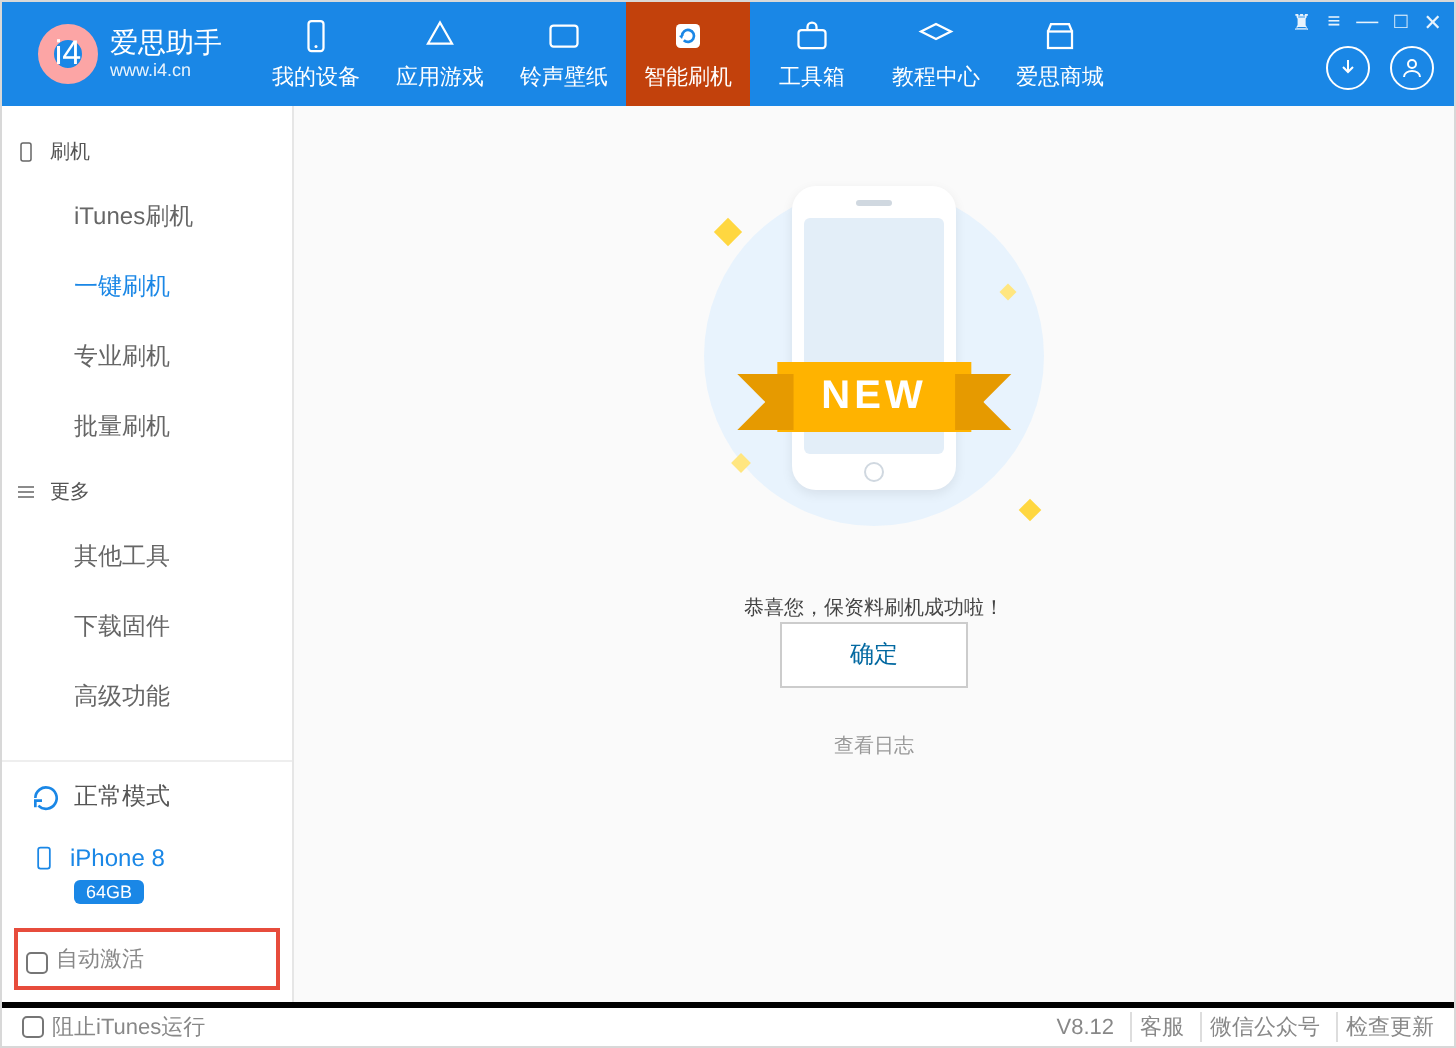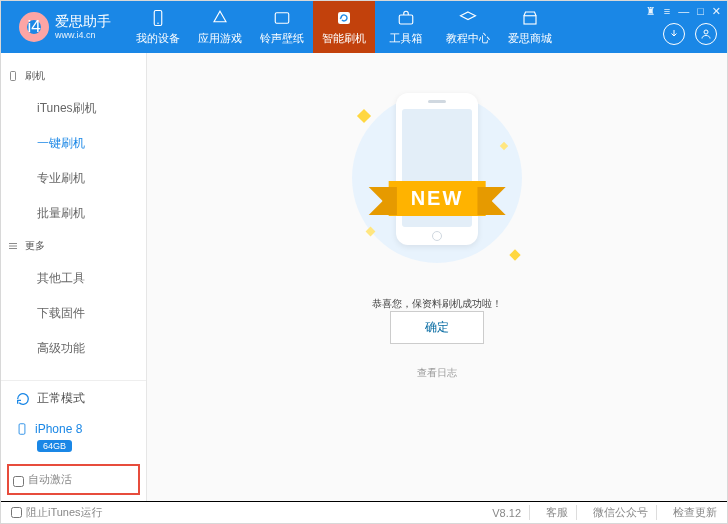--- a/index.html
+++ b/index.html
@@ -49,25 +49,25 @@
 .phone-spk{position:absolute;top:7px;left:50%;transform:translateX(-50%);width:18px;height:3px;background:#d0d8e0;border-radius:2px}
 .phone-home{position:absolute;bottom:4px;left:50%;transform:translateX(-50%);width:10px;height:10px;border:1px solid #d0d8e0;border-radius:50%}
 .ribbon{position:absolute;top:88px;left:50%;transform:translateX(-50%)}
 .ribbon-body{background:#ffb300;color:#fff;font-weight:bold;font-size:20px;letter-spacing:2px;padding:6px 22px;position:relative}
 .ribbon-body:before,.ribbon-body:after{content:"";position:absolute;top:6px;width:0;height:0;border:14px solid #e69a00}
 .ribbon-body:before{left:-20px;border-left-color:transparent}
 .ribbon-body:after{right:-20px;border-right-color:transparent}
 .msg{margin-top:14px;font-size:10px;color:#444}
 .okbtn{padding:7px 34px;background:#fff;border:1px solid #ccc;cursor:pointer;font-size:12px;color:#0369a1}
 .loglink{margin-top:22px;font-size:10px;color:#999;cursor:pointer}
-.footer{height:22px;background:#fff;border-top:1px solid #000000;display:flex;align-items:center;padding:0 10px;font-size:11px;color:#888}
+.footer{height:22px;background:#fff;border-top:3px solid #000000;display:flex;align-items:center;padding:0 10px;font-size:11px;color:#888}
 .footer label{display:flex;align-items:center;gap:4px;cursor:pointer}
 .footer input{width:11px;height:11px}
 .footer .spacer{flex:1}
-.footer .fitem{margin-left:8px;padding-left:16px;border-left:1px solid #ddd;cursor:pointer}
+.footer .fitem{margin-left:8px;padding-left:4px;border-left:1px solid #ddd;cursor:pointer}
 .footer .ver{margin-left:0;padding-left:0;border:none}
 </style>
 </head>
 <body>
 
 <div class="header">
   <div class="logo">
     <div class="logo-circle">i4</div>
     <div class="logo-text">
       <div class="logo-title">爱思助手</div>

